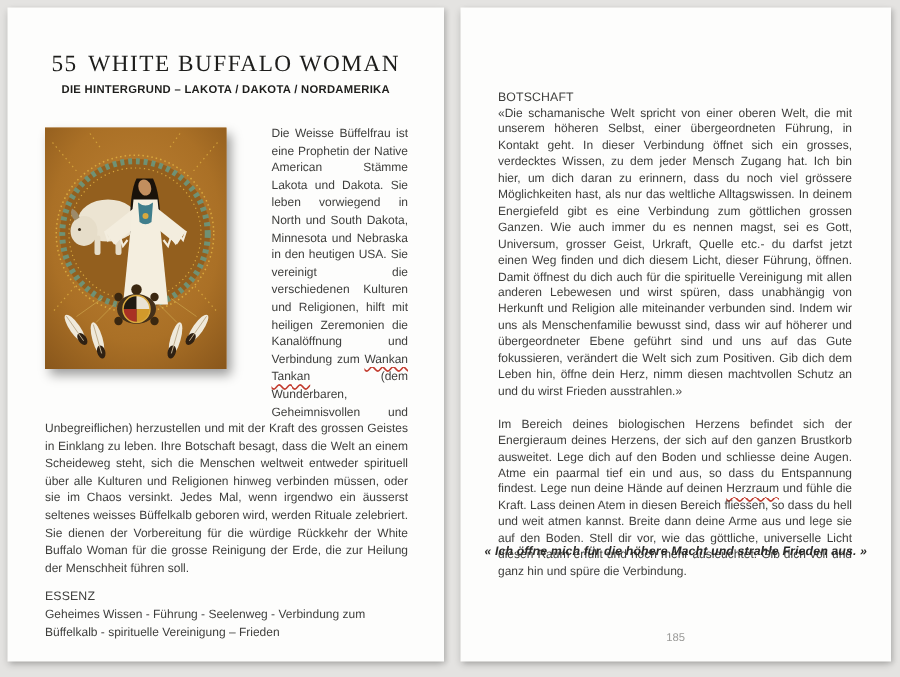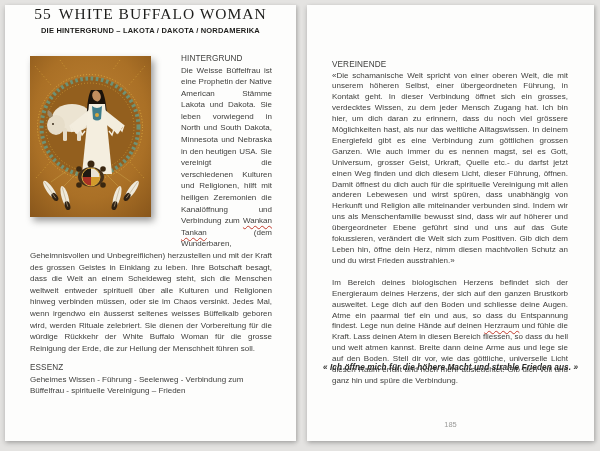--- a/index.html
+++ b/index.html
@@ -12,21 +12,21 @@
     color:#3e3e3c;
   }
   .sheet{
     position:absolute;top:5px;height:436px;background:#fdfdfc;
     box-shadow:0 2px 5px rgba(0,0,0,.22), 2px 1px 3px rgba(0,0,0,.10);
   }
   .sheet-left{left:5px;width:291px;}
   .sheet-right{left:307px;width:287px;}
 
   
-  .title-row{text-align:center;
+  .title-row{margin-top:29px;text-align:center;
     font-family:"Liberation Serif",serif;font-size:15.5px;
     letter-spacing:1px;color:#1d1d1b;white-space:nowrap;}
   .chapter-num{margin-right:7px;}
   .subtitle{margin-top:3px;text-align:center;font-size:7.5px;font-weight:bold;
     letter-spacing:.2px;color:#1d1d1b;}
   .lp-content{padding:19px 24px 0 25px;}
   .illu-wrap{
     float:left;width:121px;height:161px;margin:2px 30px 25px 0;
     box-shadow:3px 4px 7px rgba(0,0,0,.38);
     background:#a96f26;
@@ -146,34 +146,33 @@
           </g>
           <g transform="translate(102,134) rotate(35)">
             <ellipse rx="3.4" ry="11" fill="#efe9da"></ellipse>
             <ellipse cy="8.5" rx="2.7" ry="4.5" fill="#2f2113"></ellipse>
             <line y1="-10" y2="10" stroke="#bfae8e" stroke-width="0.6"></line>
           </g>
         </g>
       </svg>
     </div>
 
-    <div class="sec-head">HINTERGRUND</div>
     <p class="body-txt lh-left"><span>Die Weisse Büffelfrau ist eine Prophetin der Native American Stämme Lakota und Dakota. Sie leben vorwiegend in North und South Dakota, Minnesota und Nebraska in den heutigen USA. Sie vereinigt die verschiedenen Kulturen und Religionen, hilft mit heiligen Zeremonien die Kanalöffnung und Verbindung zum </span><span class="misspell">Wankan Tankan</span><span> (dem Wunderbaren, Geheimnisvollen und Unbegreiflichen) herzustellen und mit der Kraft des grossen Geistes in Einklang zu leben. Ihre Botschaft besagt, dass die Welt an einem Scheideweg steht, sich die Menschen weltweit entweder spirituell über alle Kulturen und Religionen hinweg verbinden müssen, oder sie im Chaos versinkt. Jedes Mal, wenn irgendwo ein äusserst seltenes weisses Büffelkalb geboren wird, werden Rituale zelebriert. Sie dienen der Vorbereitung für die würdige Rückkehr der White Buffalo Woman für die grosse Reinigung der Erde, die zur Heilung der Menschheit führen soll.</span></p>
 
     <div class="essenz-block">
       <div class="sec-head">ESSENZ</div>
-      <p class="essenz-body">Geheimes Wissen - Führung - Seelenweg - Verbindung zum Büffelfrau - spirituelle Vereinigung – Frieden</p>
+      <p class="essenz-body">Geheimes Wissen - Führung - Seelenweg - Verbindung zum Büffelkalb - spirituelle Vereinigung – Frieden</p>
     </div>
   </div>
 
 </div>
 
 <div class="sheet sheet-right">
   <div class="rp-content">
-    <div class="sec-head">VEREINENDE</div>
+    <div class="sec-head">BOTSCHAFT</div>
     <p class="body-txt lh-right">«Die schamanische Welt spricht von einer oberen Welt, die mit unserem höheren Selbst, einer übergeordneten Führung, in Kontakt geht. In dieser Verbindung öffnet sich ein grosses, verdecktes Wissen, zu dem jeder Mensch Zugang hat. Ich bin hier, um dich daran zu erinnern, dass du noch viel grössere Möglichkeiten hast, als nur das weltliche Alltagswissen. In deinem Energiefeld gibt es eine Verbindung zum göttlichen grossen Ganzen. Wie auch immer du es nennen magst, sei es Gott, Universum, grosser Geist, Urkraft, Quelle etc.- du darfst jetzt einen Weg finden und dich diesem Licht, dieser Führung, öffnen. Damit öffnest du dich auch für die spirituelle Vereinigung mit allen anderen Lebewesen und wirst spüren, dass unabhängig von Herkunft und Religion alle miteinander verbunden sind. Indem wir uns als Menschenfamilie bewusst sind, dass wir auf höherer und übergeordneter Ebene geführt sind und uns auf das Gute fokussieren, verändert die Welt sich zum Positiven. Gib dich dem Leben hin, öffne dein Herz, nimm diesen machtvollen Schutz an und du wirst Frieden ausstrahlen.»</p>
 
     <p class="body-txt lh-right"><span>Im Bereich deines biologischen Herzens befindet sich der Energieraum deines Herzens, der sich auf den ganzen Brustkorb ausweitet. Lege dich auf den Boden und schliesse deine Augen. Atme ein paarmal tief ein und aus, so dass du Entspannung findest. Lege nun deine Hände auf deinen </span><span class="misspell">Herzraum</span><span> und fühle die Kraft. Lass deinen Atem in diesen Bereich fliessen, so dass du hell und weit atmen kannst. Breite dann deine Arme aus und lege sie auf den Boden. Stell dir vor, wie das göttliche, universelle Licht diesen Raum erfüllt und noch mehr ausleuchtet. Gib dich voll und ganz hin und spüre die Verbindung.</span></p>
   </div>
 
   <div class="affirmation">« Ich öffne mich für die höhere Macht und strahle Frieden aus. »</div>
   <div class="page-num">185</div>
 </div>
 
 </body></html>

